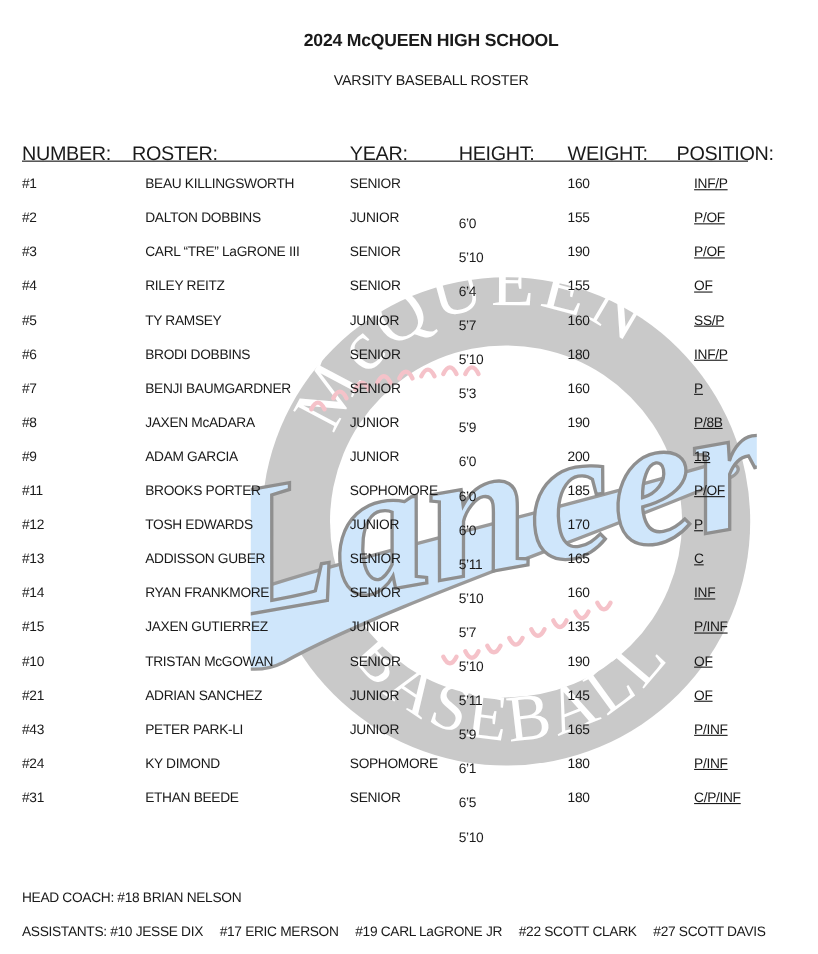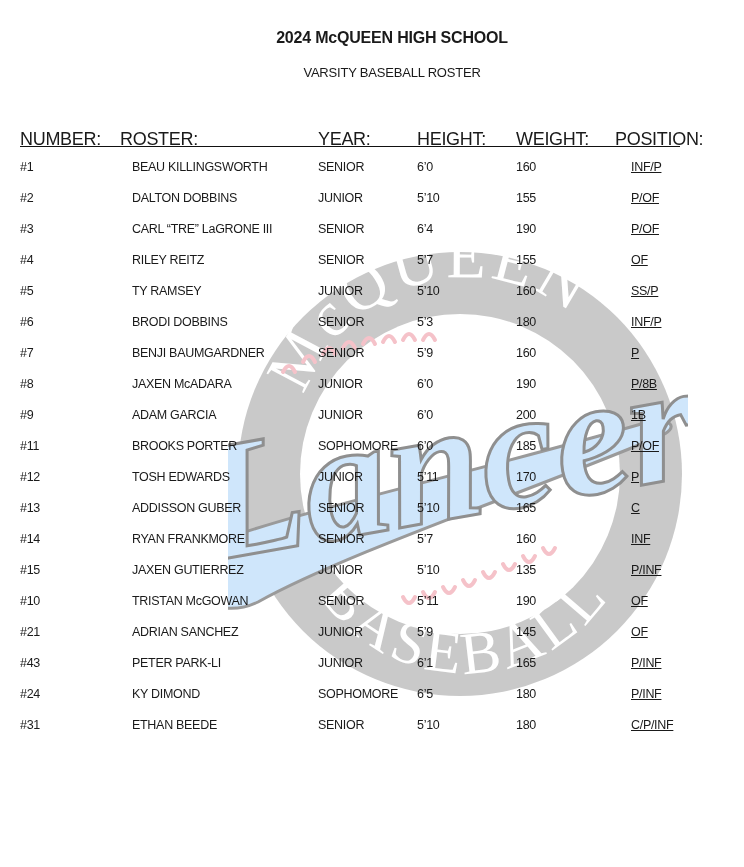--- a/index.html
+++ b/index.html
@@ -25,21 +25,21 @@
       border-bottom: 1.5px solid #111;
       font-size: 18px; font-weight: normal; letter-spacing: -0.3px;
     }
     .header-row span { position: absolute; top: 0; }
     .rows { position: absolute; top: 160px; left: 0; width: 744px; }
     .row { position: absolute; left: 0; width: 744px; height: 20px; font-size: 12.5px; letter-spacing: -0.3px; }
     .row span { position: absolute; top: 0; white-space: nowrap; }
     .c-num { left: 20px; }
     .c-player { left: 132px; }
     .c-year { left: 318px; }
-    .c-height { left: 417px; }
+    .c-height { left: 417px; margin-top: 36px; }
     .c-weight { left: 516px; }
     .c-pos { left: 631px; text-decoration: underline; }
     .coach { position: absolute; left: 20px; top: 809px; font-size: 12.5px; letter-spacing: -0.3px; }
     .assistants { position: absolute; left: 20px; top: 840px; font-size: 12.5px; letter-spacing: -0.3px; white-space: nowrap; }
     .assistants span.item { margin-right: 12px; }
   </style>
 </head>
 <body>
 
 <div class="logo">
@@ -244,13 +244,22 @@
     <div class="row" style="top:558px">
       <span class="c-num">#31</span>
       <span class="c-player">ETHAN BEEDE</span>
       <span class="c-year">SENIOR</span>
       <span class="c-height">5’10</span>
       <span class="c-weight">180</span>
       <span class="c-pos">C/P/INF</span>
     </div>
   </div>
 
+  <div class="coach">HEAD COACH: #18 BRIAN NELSON</div>
+  <div class="assistants">
+    <span>ASSISTANTS: </span>
+    <span class="item">#10 JESSE DIX</span>
+    <span class="item">#17 ERIC MERSON</span>
+    <span class="item">#19 CARL LaGRONE JR</span>
+    <span class="item">#22 SCOTT CLARK</span>
+    <span class="item">#27 SCOTT DAVIS</span>
+  </div>
 </div>
 
 </body></html>

